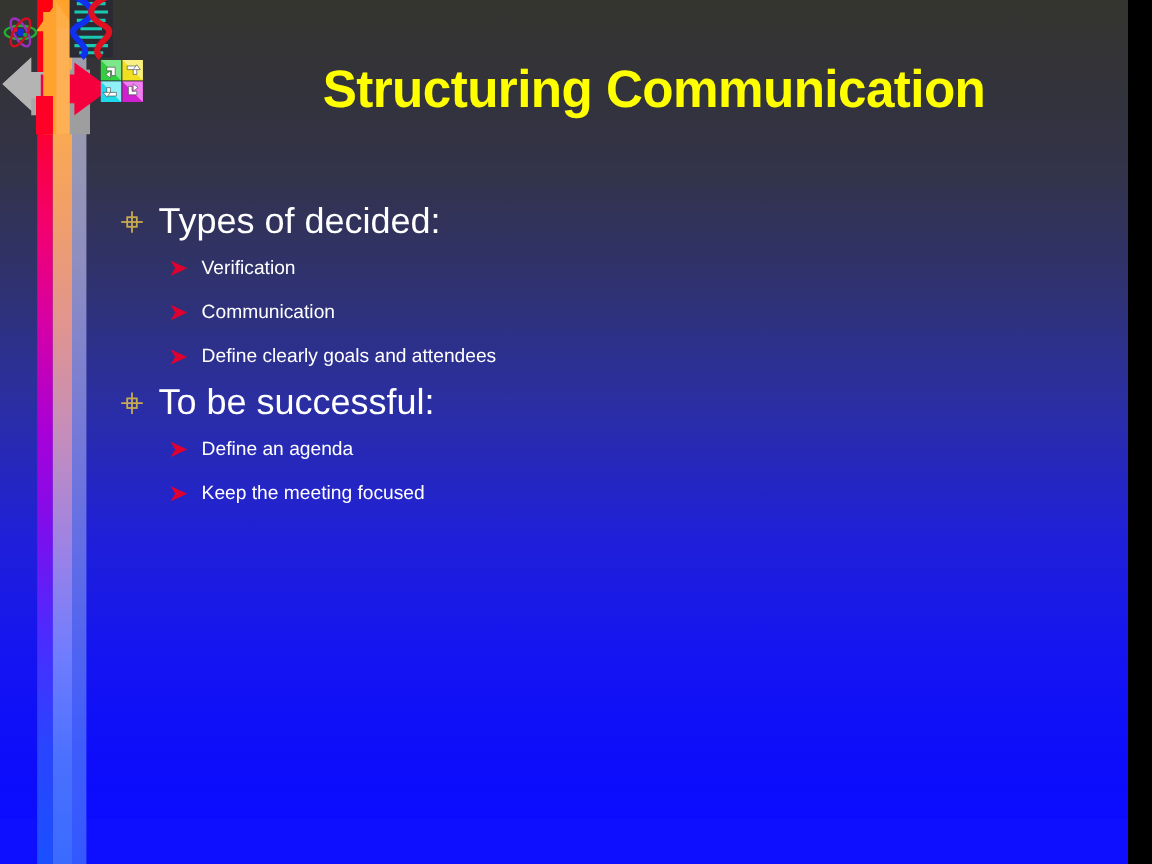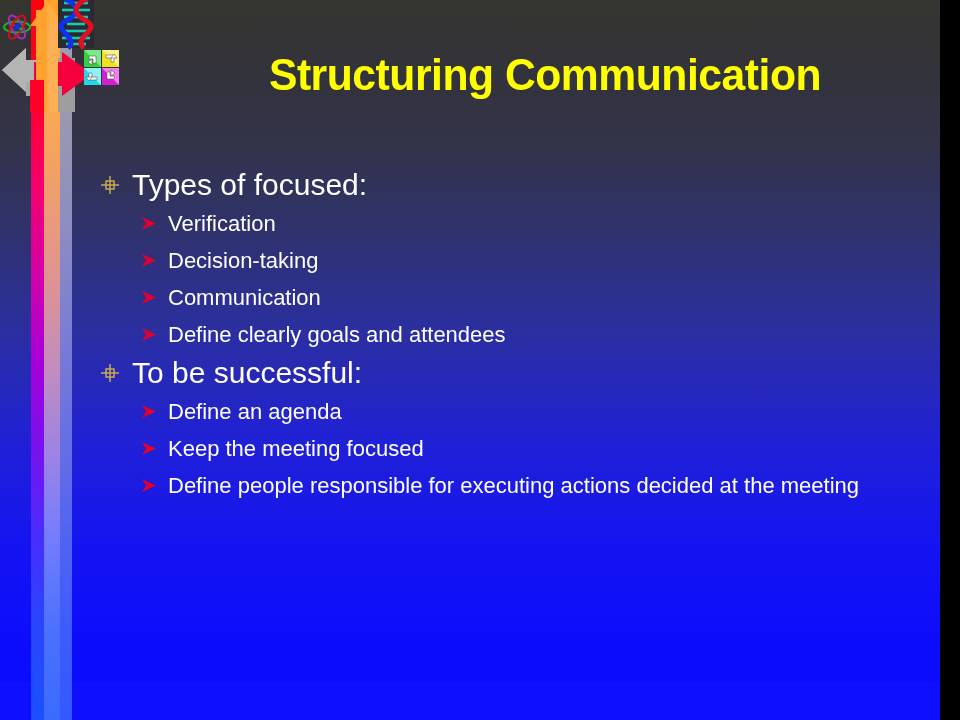--- a/index.html
+++ b/index.html
@@ -130,21 +130,21 @@
     margin-bottom: 0px;
   }
   .lvl1 .bullet {
     width: 30px;
     padding-top: 10px;
   }
   .lvl1 .txt { padding-left: 2px; }
 
   
   .lvl2 {
-    font-size: 22px;
+    font-size: 16px;
     line-height: 37px;
     margin-left: 40px;
   }
   .lvl2 .bullet {
     width: 26px;
     padding-top: 10px;
   }
   .lvl2 .txt { padding-left: 2px; }
 
   .bullet svg { display: block; }
@@ -243,40 +243,32 @@
     <div class="li lvl1">
       <span class="bullet">
         <svg width="20" height="20" viewBox="0 0 20 20">
           <g stroke="#c8aa50" stroke-width="1.5" fill="none">
             <rect x="6" y="6" width="8" height="8"></rect>
             <line x1="10" y1="1" x2="10" y2="19"></line>
             <line x1="1" y1="10" x2="19" y2="10"></line>
           </g>
         </svg>
       </span>
-      <span class="txt">Types of focused:</span>
+      <span class="txt">Types of decided:</span>
     </div>
 
     <div class="li lvl2">
       <span class="bullet">
         <svg width="17" height="17" viewBox="0 0 17 17">
           <path d="M2 2 L16 8.5 L2 15 L6 8.5 Z" fill="#e00030"></path>
         </svg>
       </span>
       <span class="txt">Verification</span>
     </div>
 
-    <div class="li lvl2">
-      <span class="bullet">
-        <svg width="17" height="17" viewBox="0 0 17 17">
-          <path d="M2 2 L16 8.5 L2 15 L6 8.5 Z" fill="#e00030"></path>
-        </svg>
-      </span>
-      <span class="txt">Decision-taking</span>
-    </div>
 
     <div class="li lvl2">
       <span class="bullet">
         <svg width="17" height="17" viewBox="0 0 17 17">
           <path d="M2 2 L16 8.5 L2 15 L6 8.5 Z" fill="#e00030"></path>
         </svg>
       </span>
       <span class="txt">Communication</span>
     </div>
 
@@ -314,23 +306,15 @@
     <div class="li lvl2">
       <span class="bullet">
         <svg width="17" height="17" viewBox="0 0 17 17">
           <path d="M2 2 L16 8.5 L2 15 L6 8.5 Z" fill="#e00030"></path>
         </svg>
       </span>
       <span class="txt">Keep the meeting focused</span>
     </div>
 
 
-    <div class="li lvl2">
-      <span class="bullet">
-        <svg width="17" height="17" viewBox="0 0 17 17">
-          <path d="M2 2 L16 8.5 L2 15 L6 8.5 Z" fill="#e00030"></path>
-        </svg>
-      </span>
-      <span class="txt">Define people responsible for executing actions decided at the meeting</span>
-    </div>
 
   </div>
 </div>
 
 </body></html>

